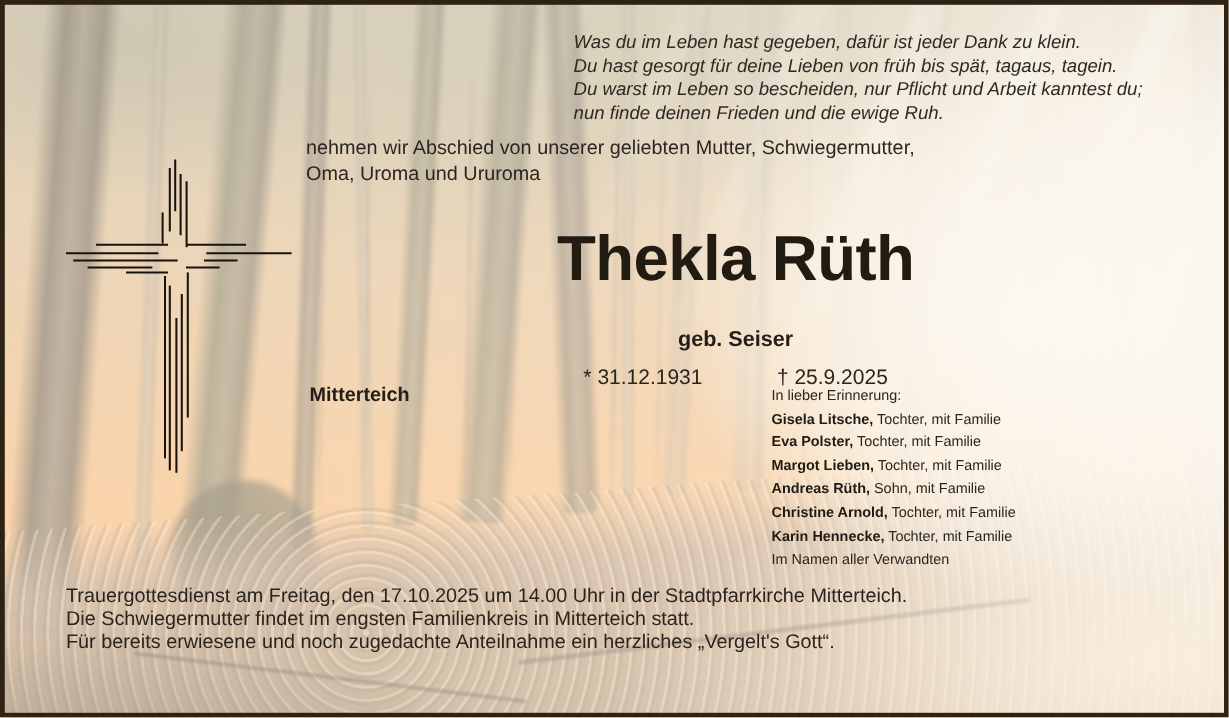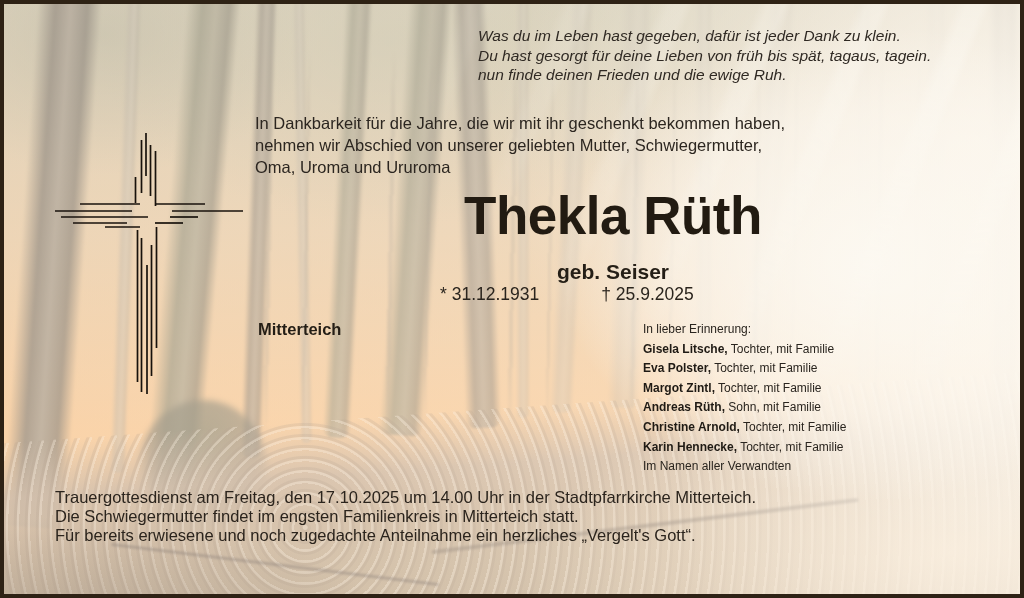--- a/index.html
+++ b/index.html
@@ -81,22 +81,22 @@
   }
   .frame { inset:0; border:4px solid #2e2215; z-index:9; pointer-events:none; }
 
   
   .content { position:absolute; inset:0; z-index:4; }
   .cross { position:absolute; left:50px; top:128px; }
   .quote { position:absolute; left:478px; top:26px; font-style:italic; font-size:15.5px; line-height:19.5px; color:#2f2923; }
   .intro { position:absolute; left:255px; top:113px; font-size:16.5px; line-height:21.8px; color:#2c2620; }
   .name-block { position:absolute; left:440px; top:188px; width:346px; text-align:center; }
   .deceased-name { font-size:53px; line-height:48px; font-weight:700; color:#221b12; letter-spacing:-.5px; margin:4px; }
-  .maiden { margin-top:20px; font-size:21px; font-weight:700; color:#241e16; }
-  .dates { display:flex; gap:62px; font-size:17.5px; color:#2a241d; }
+  .maiden { margin-top:32px; font-size:18px; font-weight:700; color:#241e16; }
+  .dates { margin-top:11px; display:flex; justify-content:center; gap:62px; font-size:17.5px; color:#2a241d; }
   .place { position:absolute; left:258px; top:320px; font-size:16.5px; font-weight:700; color:#241e16; }
   .memoriam { position:absolute; left:643px; top:320px; font-size:12px; line-height:19.6px; color:#2a251f; }
   .memoriam b { color:#1f1a14; }
   .service { position:absolute; left:55px; top:488px; font-size:16.5px; line-height:19px; color:#2b241d; }
 </style>
 </head>
 <body>
 
 <div class="card">
 
@@ -148,46 +148,46 @@
       <line x1="11" y1="89" x2="98" y2="89"></line>
       <line x1="120" y1="89" x2="148" y2="89"></line>
       <line x1="23" y1="95" x2="77" y2="95"></line>
       <line x1="105" y1="95" x2="133" y2="95"></line>
       <line x1="55" y1="99" x2="90" y2="99"></line>
     </svg>
 
     <div class="quote">
         <div>Was du im Leben hast gegeben, dafür ist jeder Dank zu klein.</div>
         <div>Du hast gesorgt für deine Lieben von früh bis spät, tagaus, tagein.</div>
+        <div>Du warst im Leben so bescheiden, nur Pflicht und Arbeit kanntest du;</div>
         <div>nun finde deinen Frieden und die ewige Ruh.</div>
       </div>
 
     <div class="intro">
-        <div>In Dankbarkeit für die Jahre, die wir mit ihr geschenkt bekommen haben,</div>
         <div>nehmen wir Abschied von unserer geliebten Mutter, Schwiegermutter,</div>
         <div>Oma, Uroma und Ururoma</div>
       </div>
 
     <div class="name-block">
       <div class="deceased-name">Thekla Rüth</div>
       <div class="maiden">geb. Seiser</div>
       <div class="dates">
         <span>* 31.12.1931</span>
         <span>† 25.9.2025</span>
       </div>
     </div>
 
     <div class="place">Mitterteich</div>
 
     <div class="memoriam">
       <div>In lieber Erinnerung:</div>
       <div>
           <div><b>Gisela Litsche,</b><span> Tochter, mit Familie</span></div>
           <div><b>Eva Polster,</b><span> Tochter, mit Familie</span></div>
-          <div><b>Margot Zintl,</b><span> Tochter, mit Familie</span></div>
+          <div><b>Margot Lieben,</b><span> Tochter, mit Familie</span></div>
           <div><b>Andreas Rüth,</b><span> Sohn, mit Familie</span></div>
           <div><b>Christine Arnold,</b><span> Tochter, mit Familie</span></div>
           <div><b>Karin Hennecke,</b><span> Tochter, mit Familie</span></div>
         </div>
       <div>Im Namen aller Verwandten</div>
     </div>
 
     <div class="service">
         <div>Trauergottesdienst am Freitag, den 17.10.2025 um 14.00 Uhr in der Stadtpfarrkirche Mitterteich.</div>
         <div>Die Schwiegermutter findet im engsten Familienkreis in Mitterteich statt.</div>

